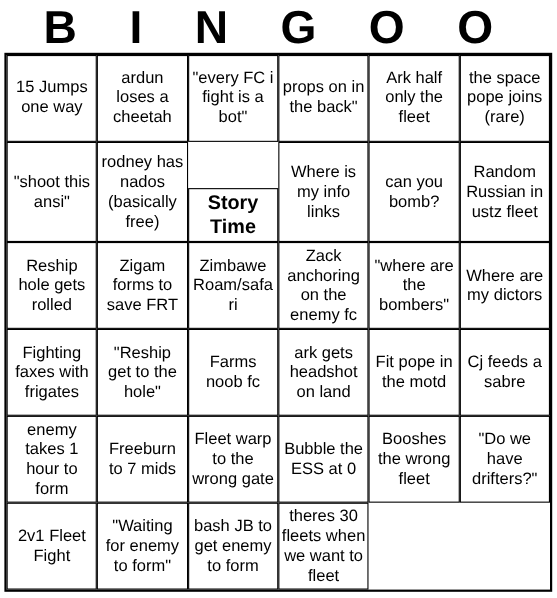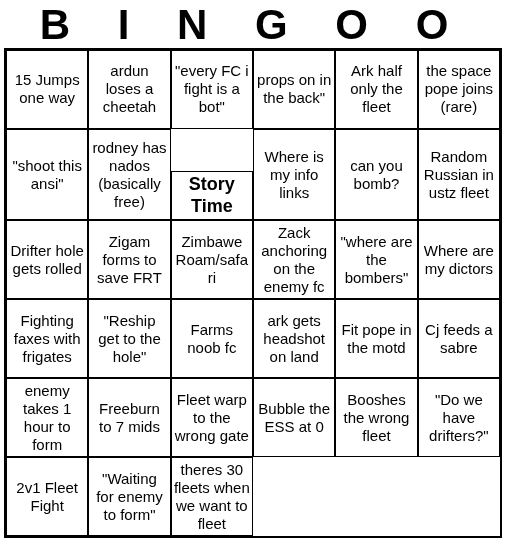--- a/index.html
+++ b/index.html
@@ -57,34 +57,35 @@
     <div class="cell">"every FC i fight is a bot"</div>
     <div class="cell">props on in the back"</div>
     <div class="cell">Ark half only the fleet</div>
     <div class="cell">the space pope joins (rare)</div>
     <div class="cell">"shoot this ansi"</div>
     <div class="cell">rodney has nados (basically free)</div>
     <div class="cell large-text">Story Time</div>
     <div class="cell">Where is my info links</div>
     <div class="cell">can you bomb?</div>
     <div class="cell">Random Russian in ustz fleet</div>
-    <div class="cell">Drifter hole gets rolled</div>
+    <div class="cell">Reship hole gets rolled</div>
     <div class="cell">Zigam forms to save FRT</div>
     <div class="cell">Zimbawe Roam/safari</div>
     <div class="cell">Zack anchoring on the enemy fc</div>
     <div class="cell">"where are the bombers"</div>
     <div class="cell">Where are my dictors</div>
     <div class="cell">Fighting faxes with frigates</div>
     <div class="cell">"Reship get to the hole"</div>
     <div class="cell">Farms noob fc</div>
     <div class="cell">ark gets headshot on land</div>
     <div class="cell">Fit pope in the motd</div>
     <div class="cell">Cj feeds a sabre</div>
     <div class="cell">enemy takes 1 hour to form</div>
     <div class="cell">Freeburn to 7 mids</div>
     <div class="cell">Fleet warp to the wrong gate</div>
     <div class="cell">Bubble the ESS at 0</div>
     <div class="cell">Booshes the wrong fleet</div>
     <div class="cell">"Do we have drifters?"</div>
     <div class="cell">2v1 Fleet Fight</div>
     <div class="cell">"Waiting for enemy to form"</div>
+    <div class="cell">bash JB to get enemy to form</div>
     <div class="cell">theres 30 fleets when we want to fleet</div>
   </div>
 
 </body></html>

